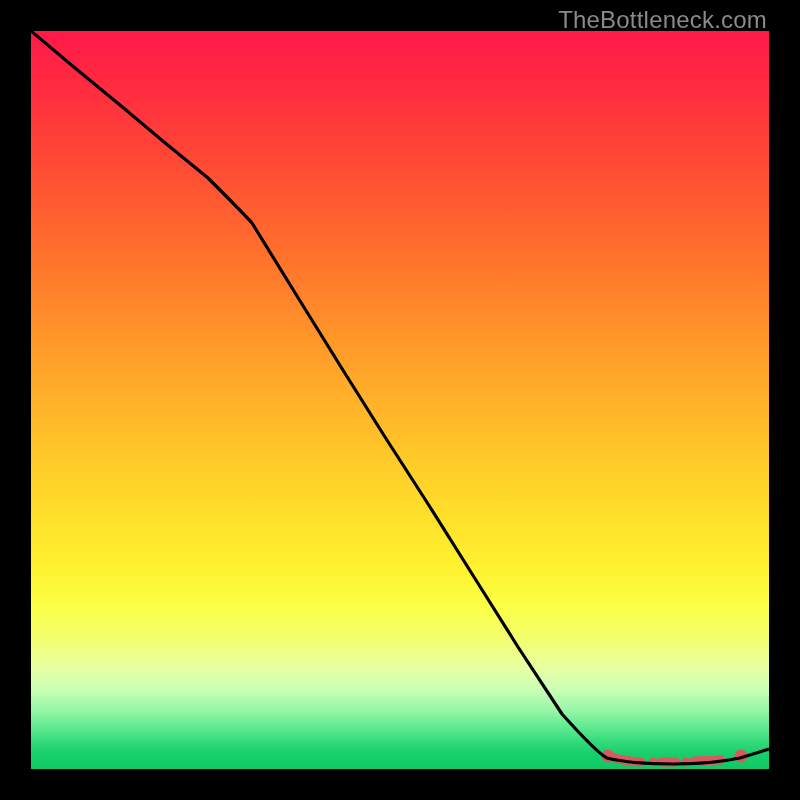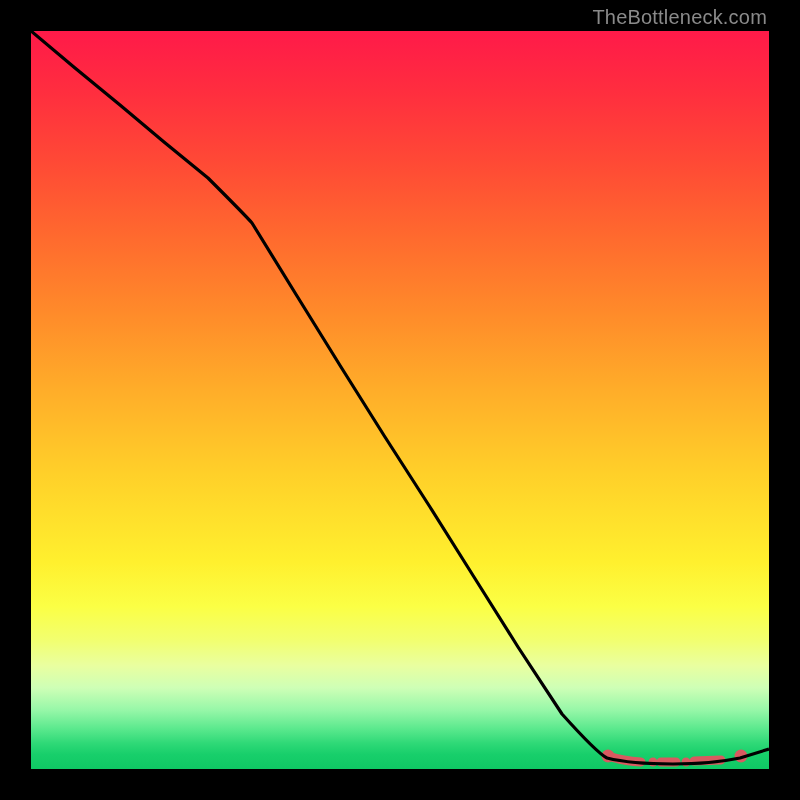--- a/index.html
+++ b/index.html
@@ -43,21 +43,21 @@
       #2fd977 96.5%,
       #18cf6b 98%,
       #0fc864 100%
     );
   }
   .watermark {
     position: absolute;
     top: 6px;
     right: 33px;
     color: #8a8a8a;
-    font-size: 20px;
+    font-size: 24px;
     letter-spacing: 0.2px;
     font-weight: 500;
   }
   svg.curve {
     position: absolute;
     left: 0;
     top: 0;
     width: 738px;
     height: 738px;
   }

